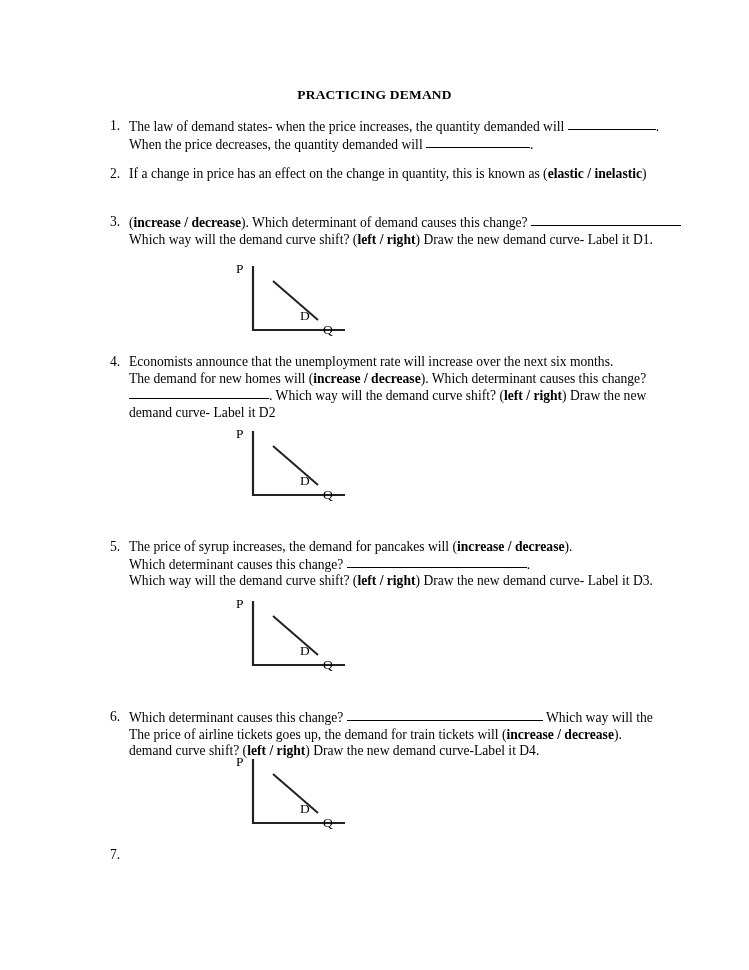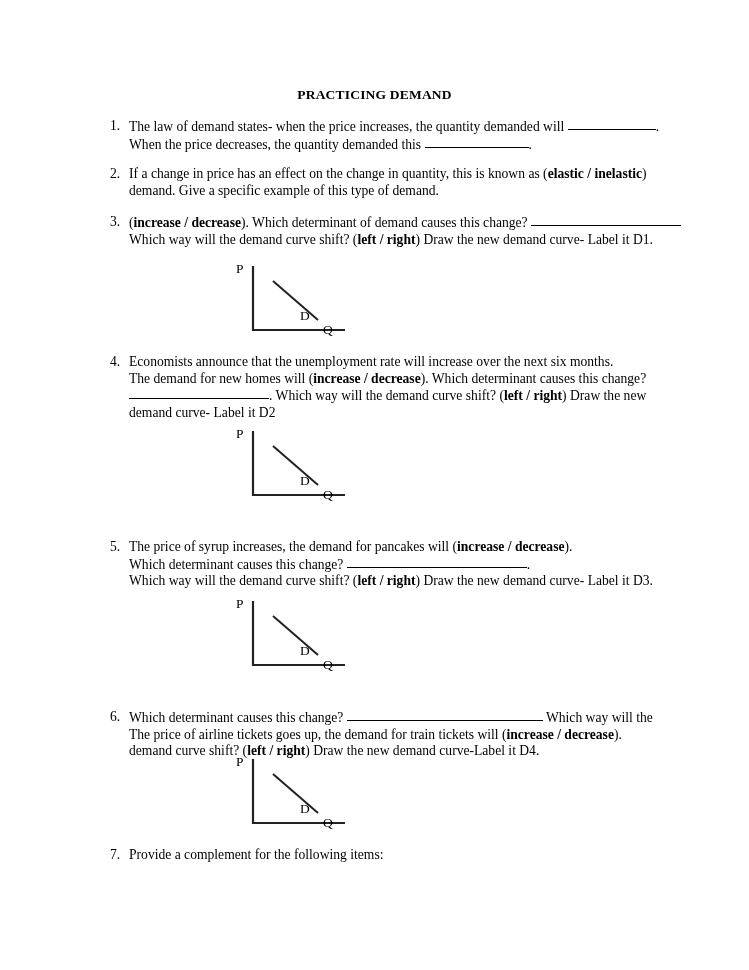--- a/index.html
+++ b/index.html
@@ -73,28 +73,27 @@
 <body>
 
 <div class="page">
 
   <div class="doc-title">PRACTICING DEMAND</div>
 
   <div class="qitem" id="q0" style="top:118px;">
       <span class="qnum">1.</span>
       <span class="qbody">
         <span class="ln"><span>The law of demand states- when the price increases, the quantity demanded will </span><span class="blank" style="width: 88px;"></span><span>.</span></span>
-        <span class="ln"><span>When the price decreases, the quantity demanded this </span><span class="blank" style="width: 104px;"></span><span>.</span></span>
+        <span class="ln"><span>When the price decreases, the quantity demanded will </span><span class="blank" style="width: 104px;"></span><span>.</span></span>
       </span>
     </div>
   <div class="qitem" id="q1" style="top:166px;">
       <span class="qnum">2.</span>
       <span class="qbody">
         <span class="ln"><span>If a change in price has an effect on the change in quantity, this is known as (</span><b>elastic / inelastic</b><span>)</span></span>
-        <span class="ln"><span>demand.  Give a specific example of this type of demand.</span></span>
       </span>
     </div>
   <div class="qitem" id="q2" style="top:214px;">
       <span class="qnum">3.</span>
       <span class="qbody">
         <span class="ln"><span> (</span><b>increase / decrease</b><span>).  Which determinant of demand causes this change? </span><span class="blank" style="width: 150px;"></span></span>
         <span class="ln"><span>Which way will the demand curve shift?  (</span><b>left / right</b><span>)  Draw the new demand curve- Label it D1.</span></span>
       </span>
     </div>
   <div class="qitem" id="q3" style="top:354px;">
@@ -118,21 +117,20 @@
       <span class="qnum">6.</span>
       <span class="qbody">
         <span class="ln"><span>Which determinant causes this change? </span><span class="blank" style="width: 196px;"></span><span>  Which way will the</span></span>
         <span class="ln"><span>The price of airline tickets goes up, the demand for train tickets will (</span><b>increase / decrease</b><span>).</span></span>
         <span class="ln"><span>demand curve shift?  (</span><b>left / right</b><span>)  Draw the new demand curve-Label it D4.</span></span>
       </span>
     </div>
   <div class="qitem" id="q6" style="top:847px;">
       <span class="qnum">7.</span>
       <span class="qbody">
-        <span class="ln"><span>Provide a complement for the following items:</span></span>
       </span>
     </div>
 
   <div class="graph" id="g0" style="left:228px; top:264px;">
       <svg width="130" height="80">
         <line x1="25" y1="2" x2="25" y2="67" stroke="#222222" stroke-width="2.2"></line>
         <line x1="24" y1="66" x2="117" y2="66" stroke="#222222" stroke-width="2.2"></line>
         <line x1="45" y1="17" x2="90" y2="56" stroke="#222222" stroke-width="2"></line>
       </svg>
       <span class="axis-label" style="left: 8px; top: -3px;">P</span>

